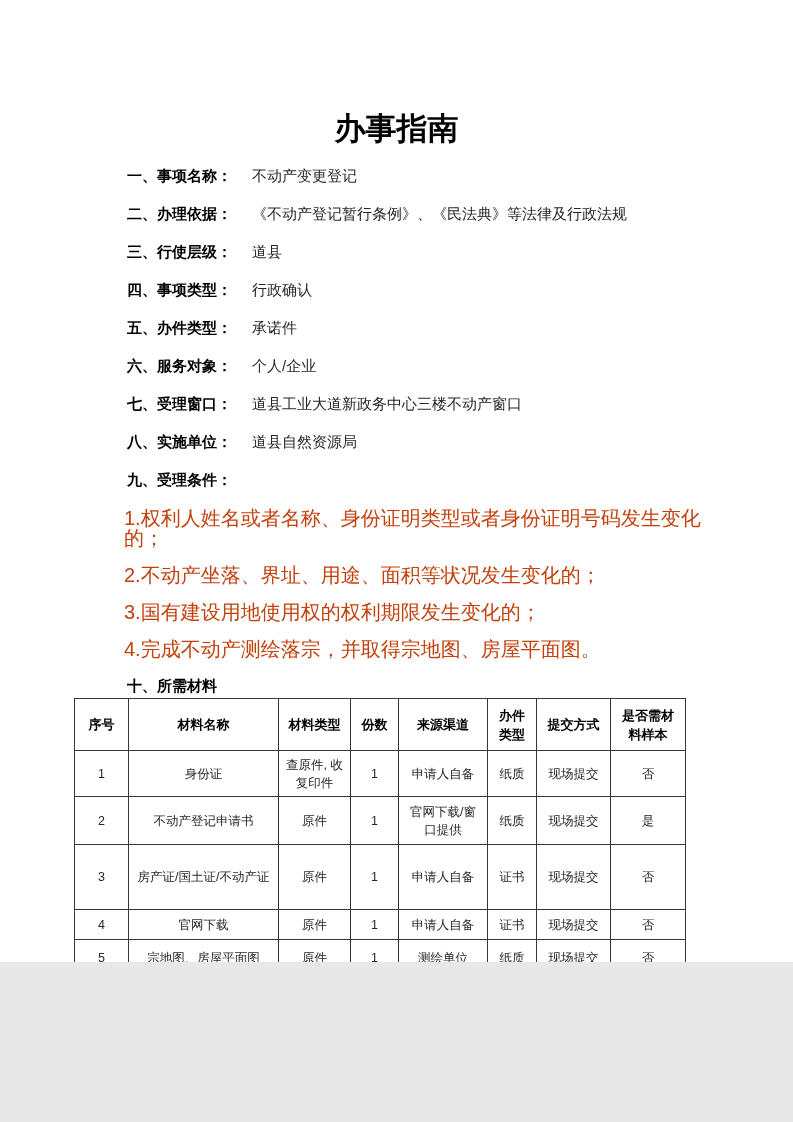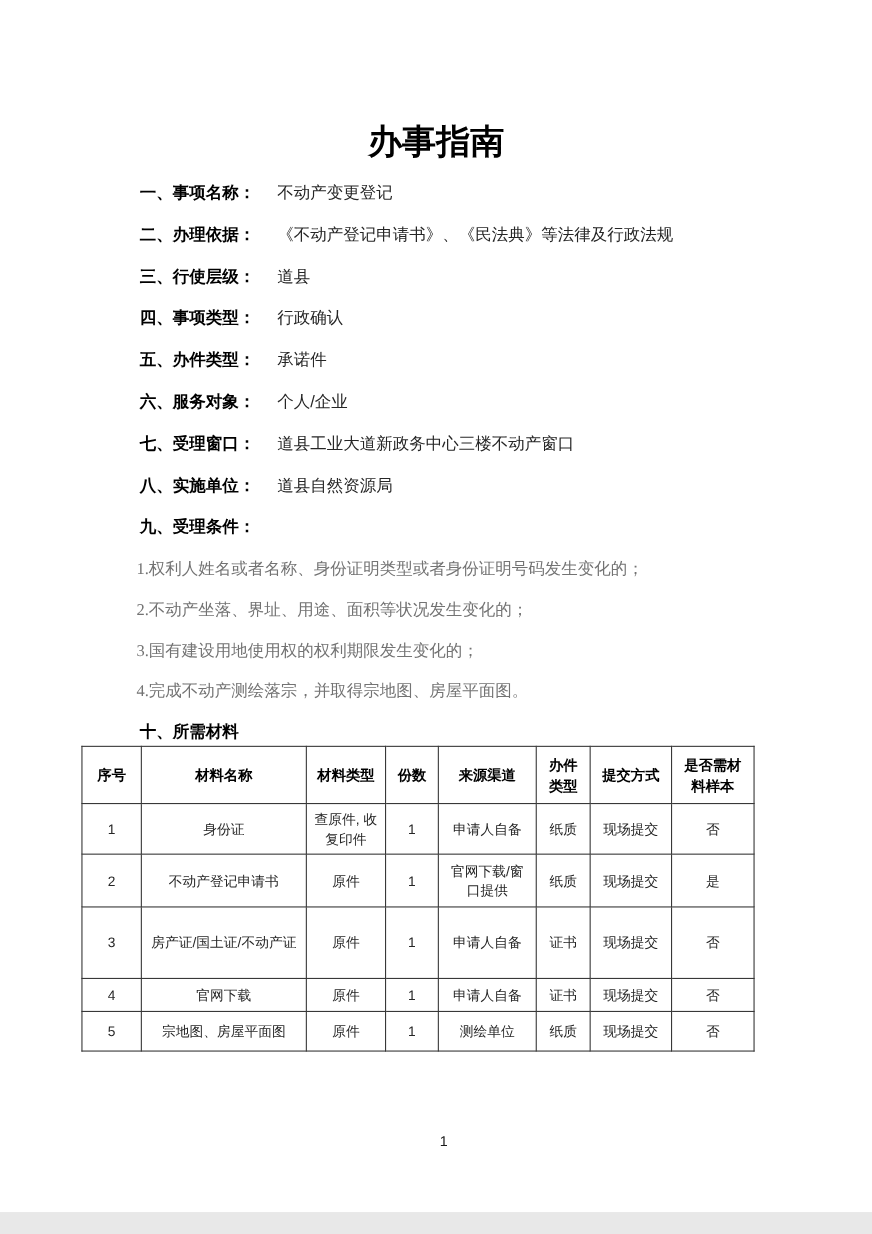--- a/index.html
+++ b/index.html
@@ -1,17 +1,17 @@
 <!DOCTYPE html>
 <html><head>
 <meta charset="utf-8">
 <style>
   html, body { margin: 0; padding: 0; background: #e8e8e8; }
   .page {
-    width: 793px; height: 1102px;
+    width: 793px; height: 962px;
     background: #ffffff;
     position: relative;
     margin: 0 auto;
     overflow: hidden;
     font-family: "Liberation Sans", sans-serif;
     color: #1a1a1a;
   }
   .doc-title {
     margin: 0;
     padding-top: 108px;
@@ -19,21 +19,21 @@
     font-size: 31px;
     line-height: 42px;
     font-weight: bold;
     color: #000000;
   }
   .items { margin: 16px 70px 0 127px; }
   .item { font-size: 15px; line-height: 20px; margin-bottom: 18px; white-space: nowrap; }
   .item-label { font-weight: bold; color: #000000; }
   .item-value { color: #262626; margin-left: 20px; }
   .conditions { margin: 10px 70px 0 124px; }
-  .condition { font-size: 15px; line-height: 20px; margin-bottom: 17px; color: #737373; font-family: Liberation Serif, serif; }
+  .condition { font-size: 20px; line-height: 20px; margin-bottom: 17px; color: #c2410c; }
   .materials-heading {
     margin: 7px 0 0 127px;
     font-size: 15px; line-height: 20px;
     font-weight: bold; color: #000000;
   }
   table.materials {
     margin: 2px 0 0 74px;
     width: 611px;
     border-collapse: collapse;
     table-layout: fixed;
@@ -79,21 +79,21 @@
 
 <div class="page">
 
   <h1 class="doc-title">办事指南</h1>
 
   <div class="items">
     <div class="item">
       <span class="item-label">一、事项名称：</span><span class="item-value">不动产变更登记</span>
     </div>
     <div class="item">
-      <span class="item-label">二、办理依据：</span><span class="item-value">《不动产登记申请书》、《民法典》等法律及行政法规</span>
+      <span class="item-label">二、办理依据：</span><span class="item-value">《不动产登记暂行条例》、《民法典》等法律及行政法规</span>
     </div>
     <div class="item">
       <span class="item-label">三、行使层级：</span><span class="item-value">道县</span>
     </div>
     <div class="item">
       <span class="item-label">四、事项类型：</span><span class="item-value">行政确认</span>
     </div>
     <div class="item">
       <span class="item-label">五、办件类型：</span><span class="item-value">承诺件</span>
     </div>

